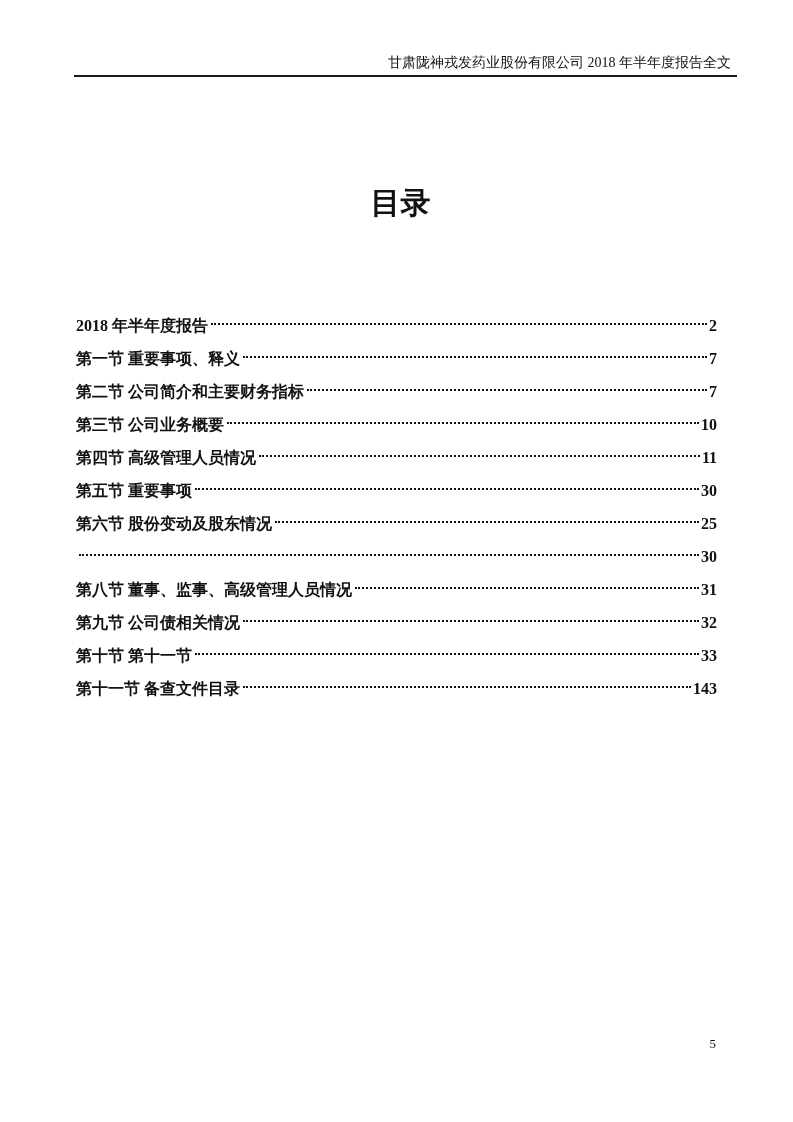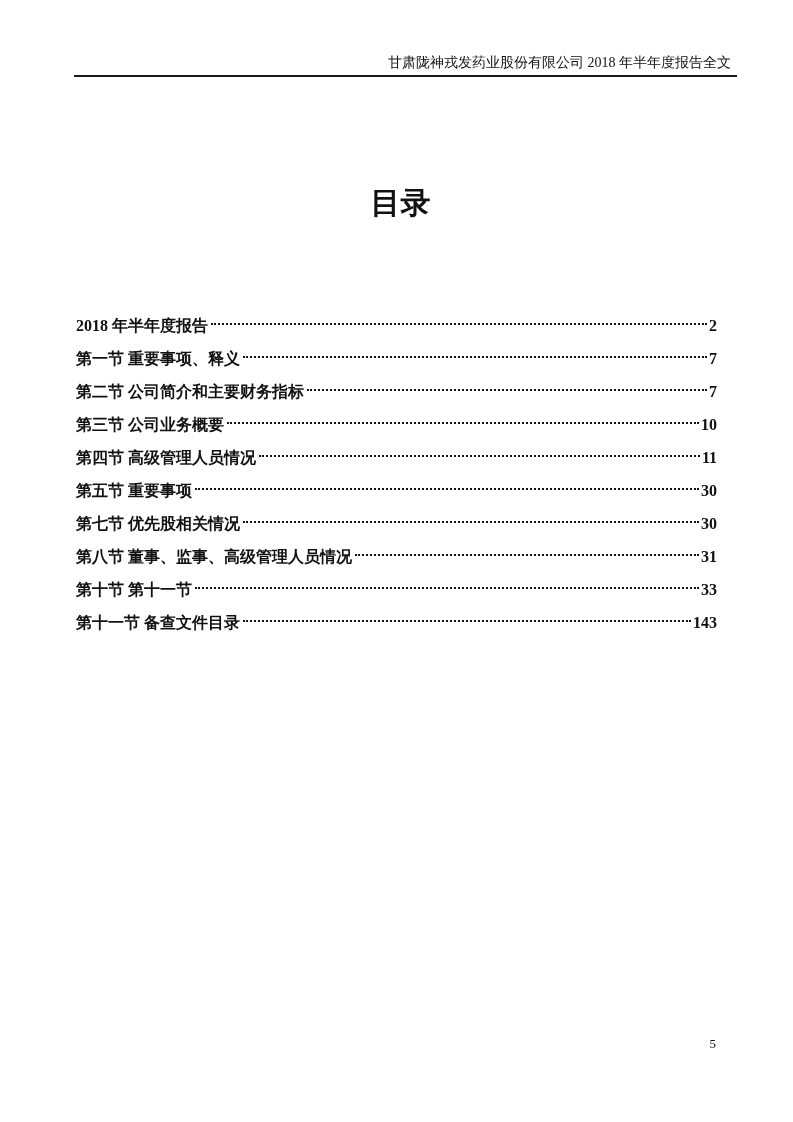--- a/index.html
+++ b/index.html
@@ -118,33 +118,42 @@
     <span class="toc-leader"></span>
     <span class="toc-page">11</span>
   </div>
 
   <div class="toc-row">
     <span class="toc-label">第五节 重要事项</span>
     <span class="toc-leader"></span>
     <span class="toc-page">30</span>
   </div>
 
+  <div class="toc-row">
+    <span class="toc-label">第六节 股份变动及股东情况</span>
+    <span class="toc-leader"></span>
+    <span class="toc-page">25</span>
+  </div>
 
   <div class="toc-row">
-    <span class="toc-label">第七节 优先股相关情况</span>
     <span class="toc-leader"></span>
     <span class="toc-page">30</span>
   </div>
 
   <div class="toc-row">
     <span class="toc-label">第八节 董事、监事、高级管理人员情况</span>
     <span class="toc-leader"></span>
     <span class="toc-page">31</span>
   </div>
 
+  <div class="toc-row">
+    <span class="toc-label">第九节 公司债相关情况</span>
+    <span class="toc-leader"></span>
+    <span class="toc-page">32</span>
+  </div>
 
   <div class="toc-row">
     <span class="toc-label">第十节 第十一节</span>
     <span class="toc-leader"></span>
     <span class="toc-page">33</span>
   </div>
 
   <div class="toc-row">
     <span class="toc-label">第十一节 备查文件目录</span>
     <span class="toc-leader"></span>

